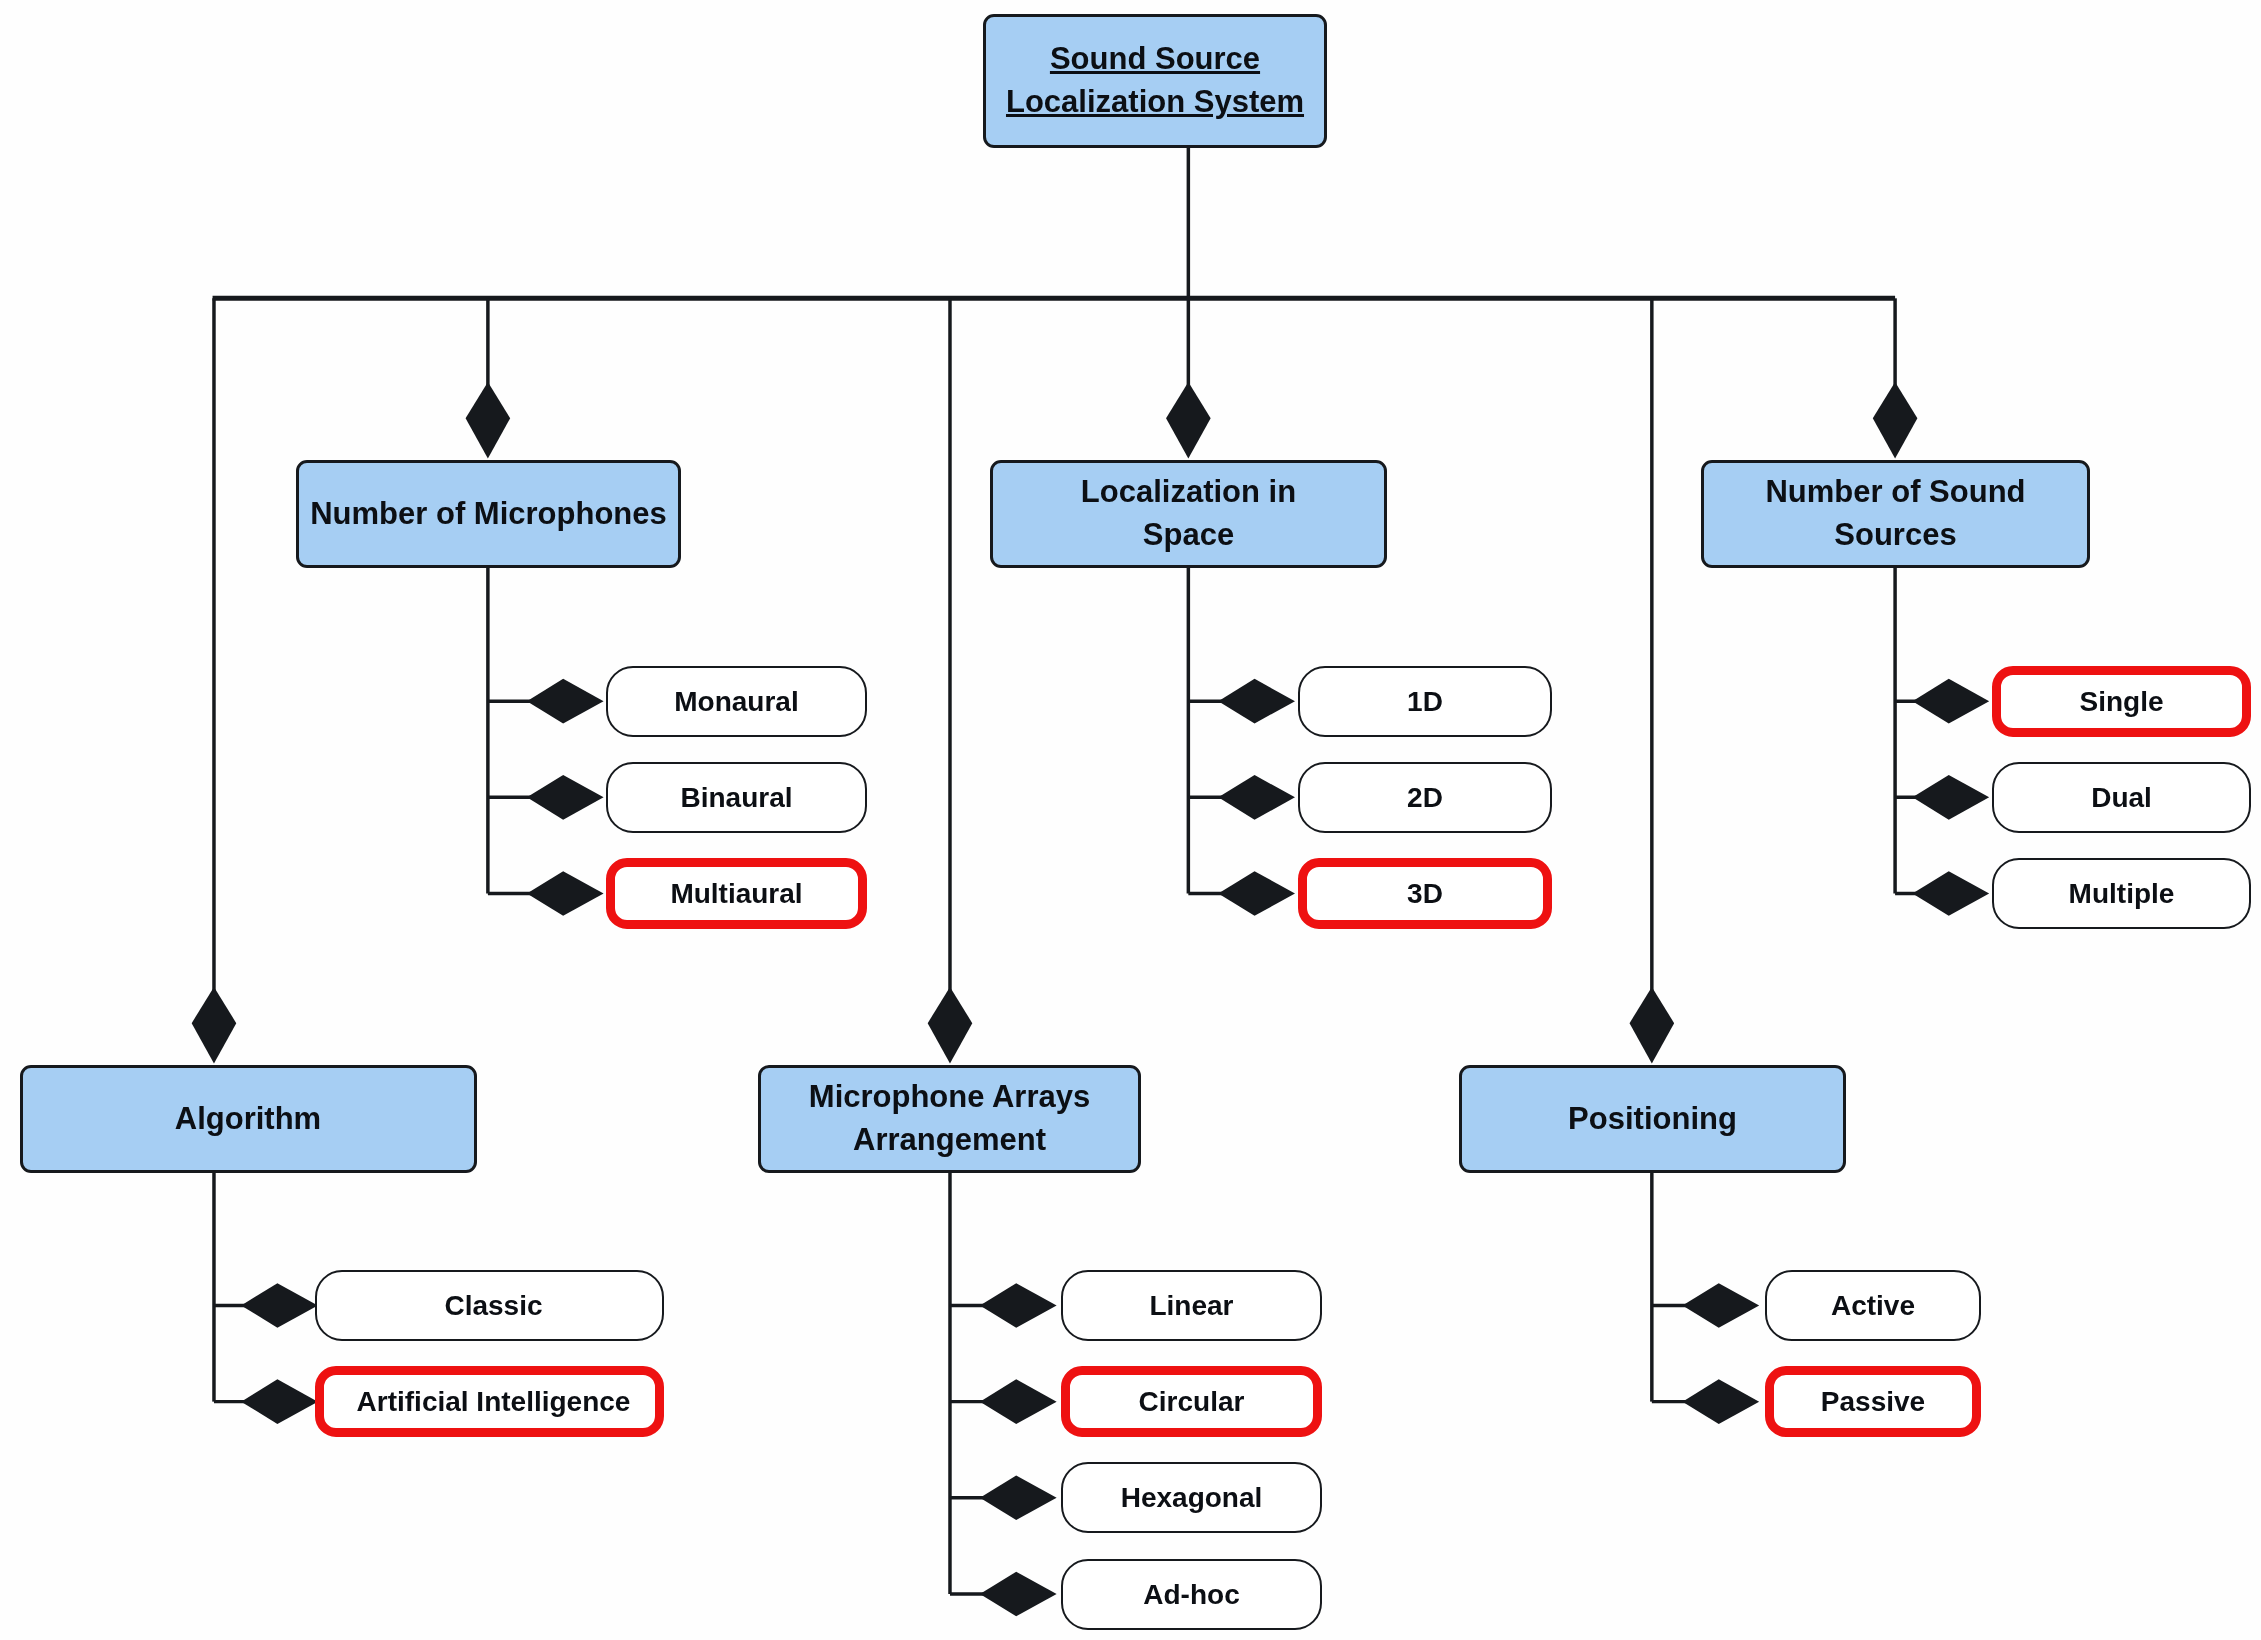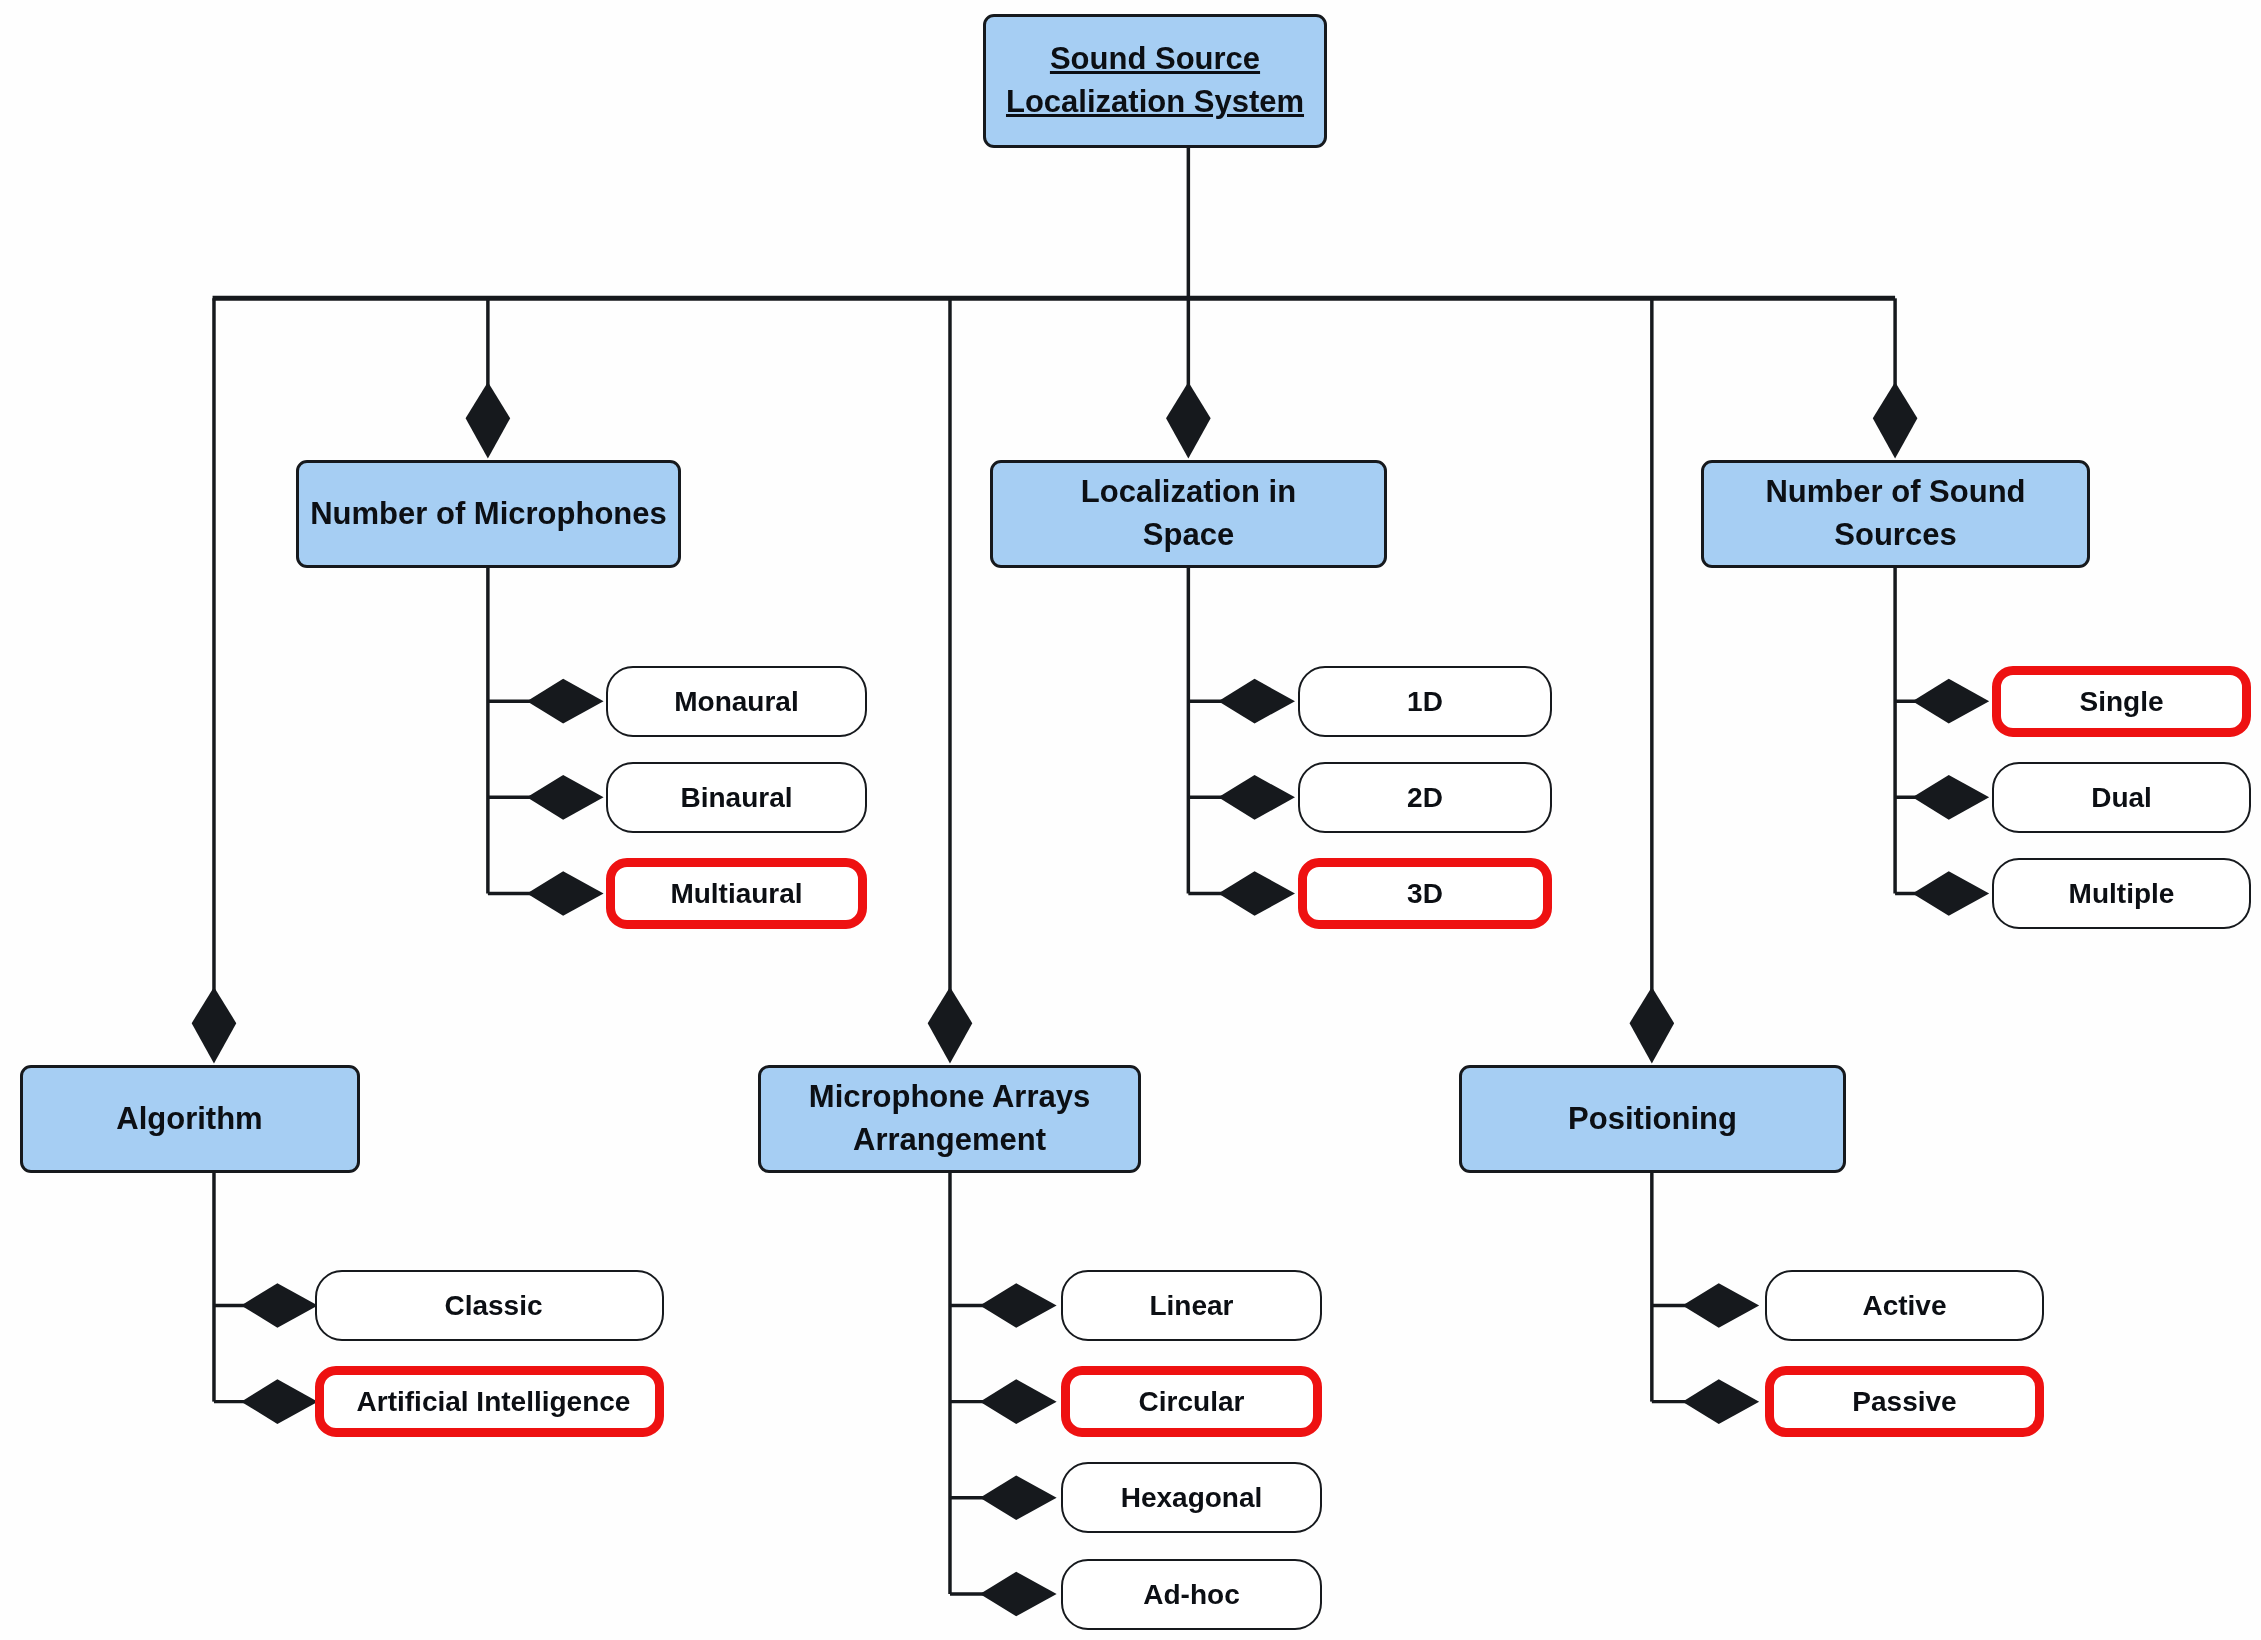--- a/index.html
+++ b/index.html
@@ -16,31 +16,31 @@
         font-size:31px;line-height:1.38;}
   .leaf{background:#ffffff;border:2.8px solid #16191d;border-radius:27px;
         font-size:28px;height:71px;white-space:nowrap;}
   .leaf.hl{border:9px solid #ee1111;border-radius:21px;}
 
   
   .n-root{left:983px;top:14px;width:344px;height:134px;text-decoration:underline;}
   .n-mics{left:296px;top:460px;width:385px;height:108px;}
   .n-loc {left:990px;top:460px;width:397px;height:108px;}
   .n-src {left:1701px;top:460px;width:389px;height:108px;}
-  .n-alg {left:19.5px;top:1065px;width:340px;height:108px;}
+  .n-alg {left:19.5px;top:1065px;width:457px;height:108px;}
   .n-arr {left:758px;top:1065px;width:383px;height:108px;}
   .n-pos {left:1459px;top:1065px;width:387px;height:108px;}
 
   
   .l-mics{left:606px;width:261px;}
   .l-loc {left:1298px;width:254px;}
   .l-src {left:1992px;width:259px;}
   .l-alg {left:315px;width:349px;padding-left:8px;}
   .l-arr {left:1061px;width:261px;}
-  .l-pos {left:1765px;width:279px;}
+  .l-pos {left:1765px;width:216px;}
 
   
   .r1{top:666px;} .r2{top:762px;} .r3{top:858px;}
   .rb1{top:1270px;} .rb2{top:1366px;} .rb3{top:1462px;} .rb4{top:1559px;}
 </style>
 </head>
 <body>
 
 <div class="stage">
 

